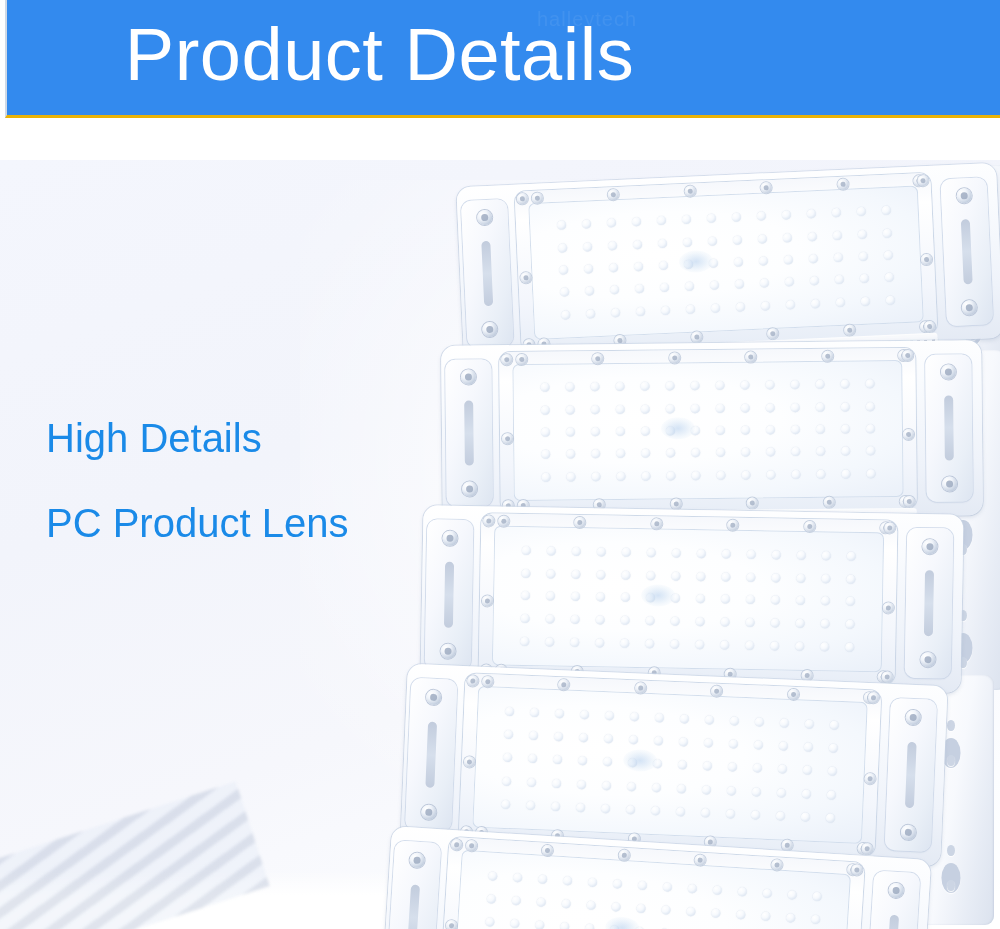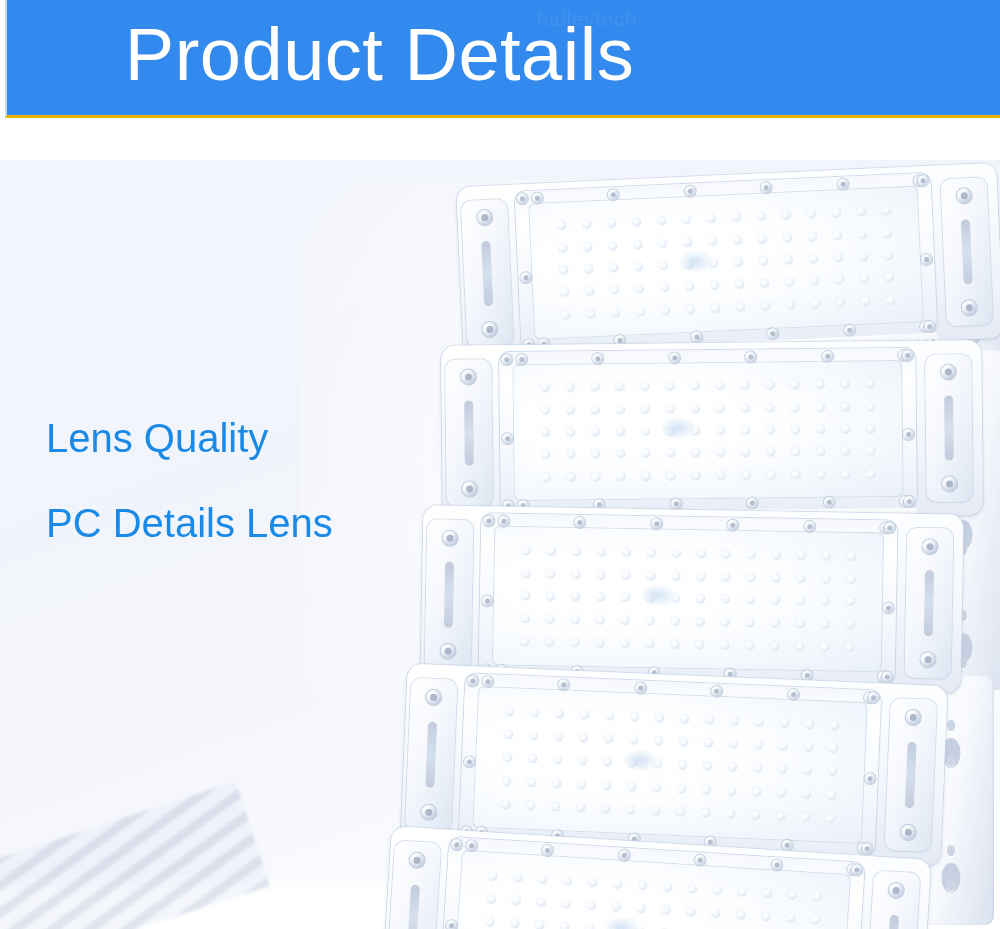--- a/index.html
+++ b/index.html
@@ -819,18 +819,18 @@
   <div class="ghost-product"></div>
   <div class="bottom-white"></div>
 
   <div class="banner">
     <div class="banner-ghost g1">halleytech</div>
     <div class="banner-title">Product Details</div>
     <div class="banner-ghost g2">alibaba</div>
   </div>
 
   <div class="feature-text">
-    <div class="feature-line l1">Lens Quality</div>
-    <div class="feature-line l2">PC Details Lens</div>
+    <div class="feature-line l1">High Details</div>
+    <div class="feature-line l2">PC Product Lens</div>
   </div>
 
 
 </div>
 
 </body></html>

